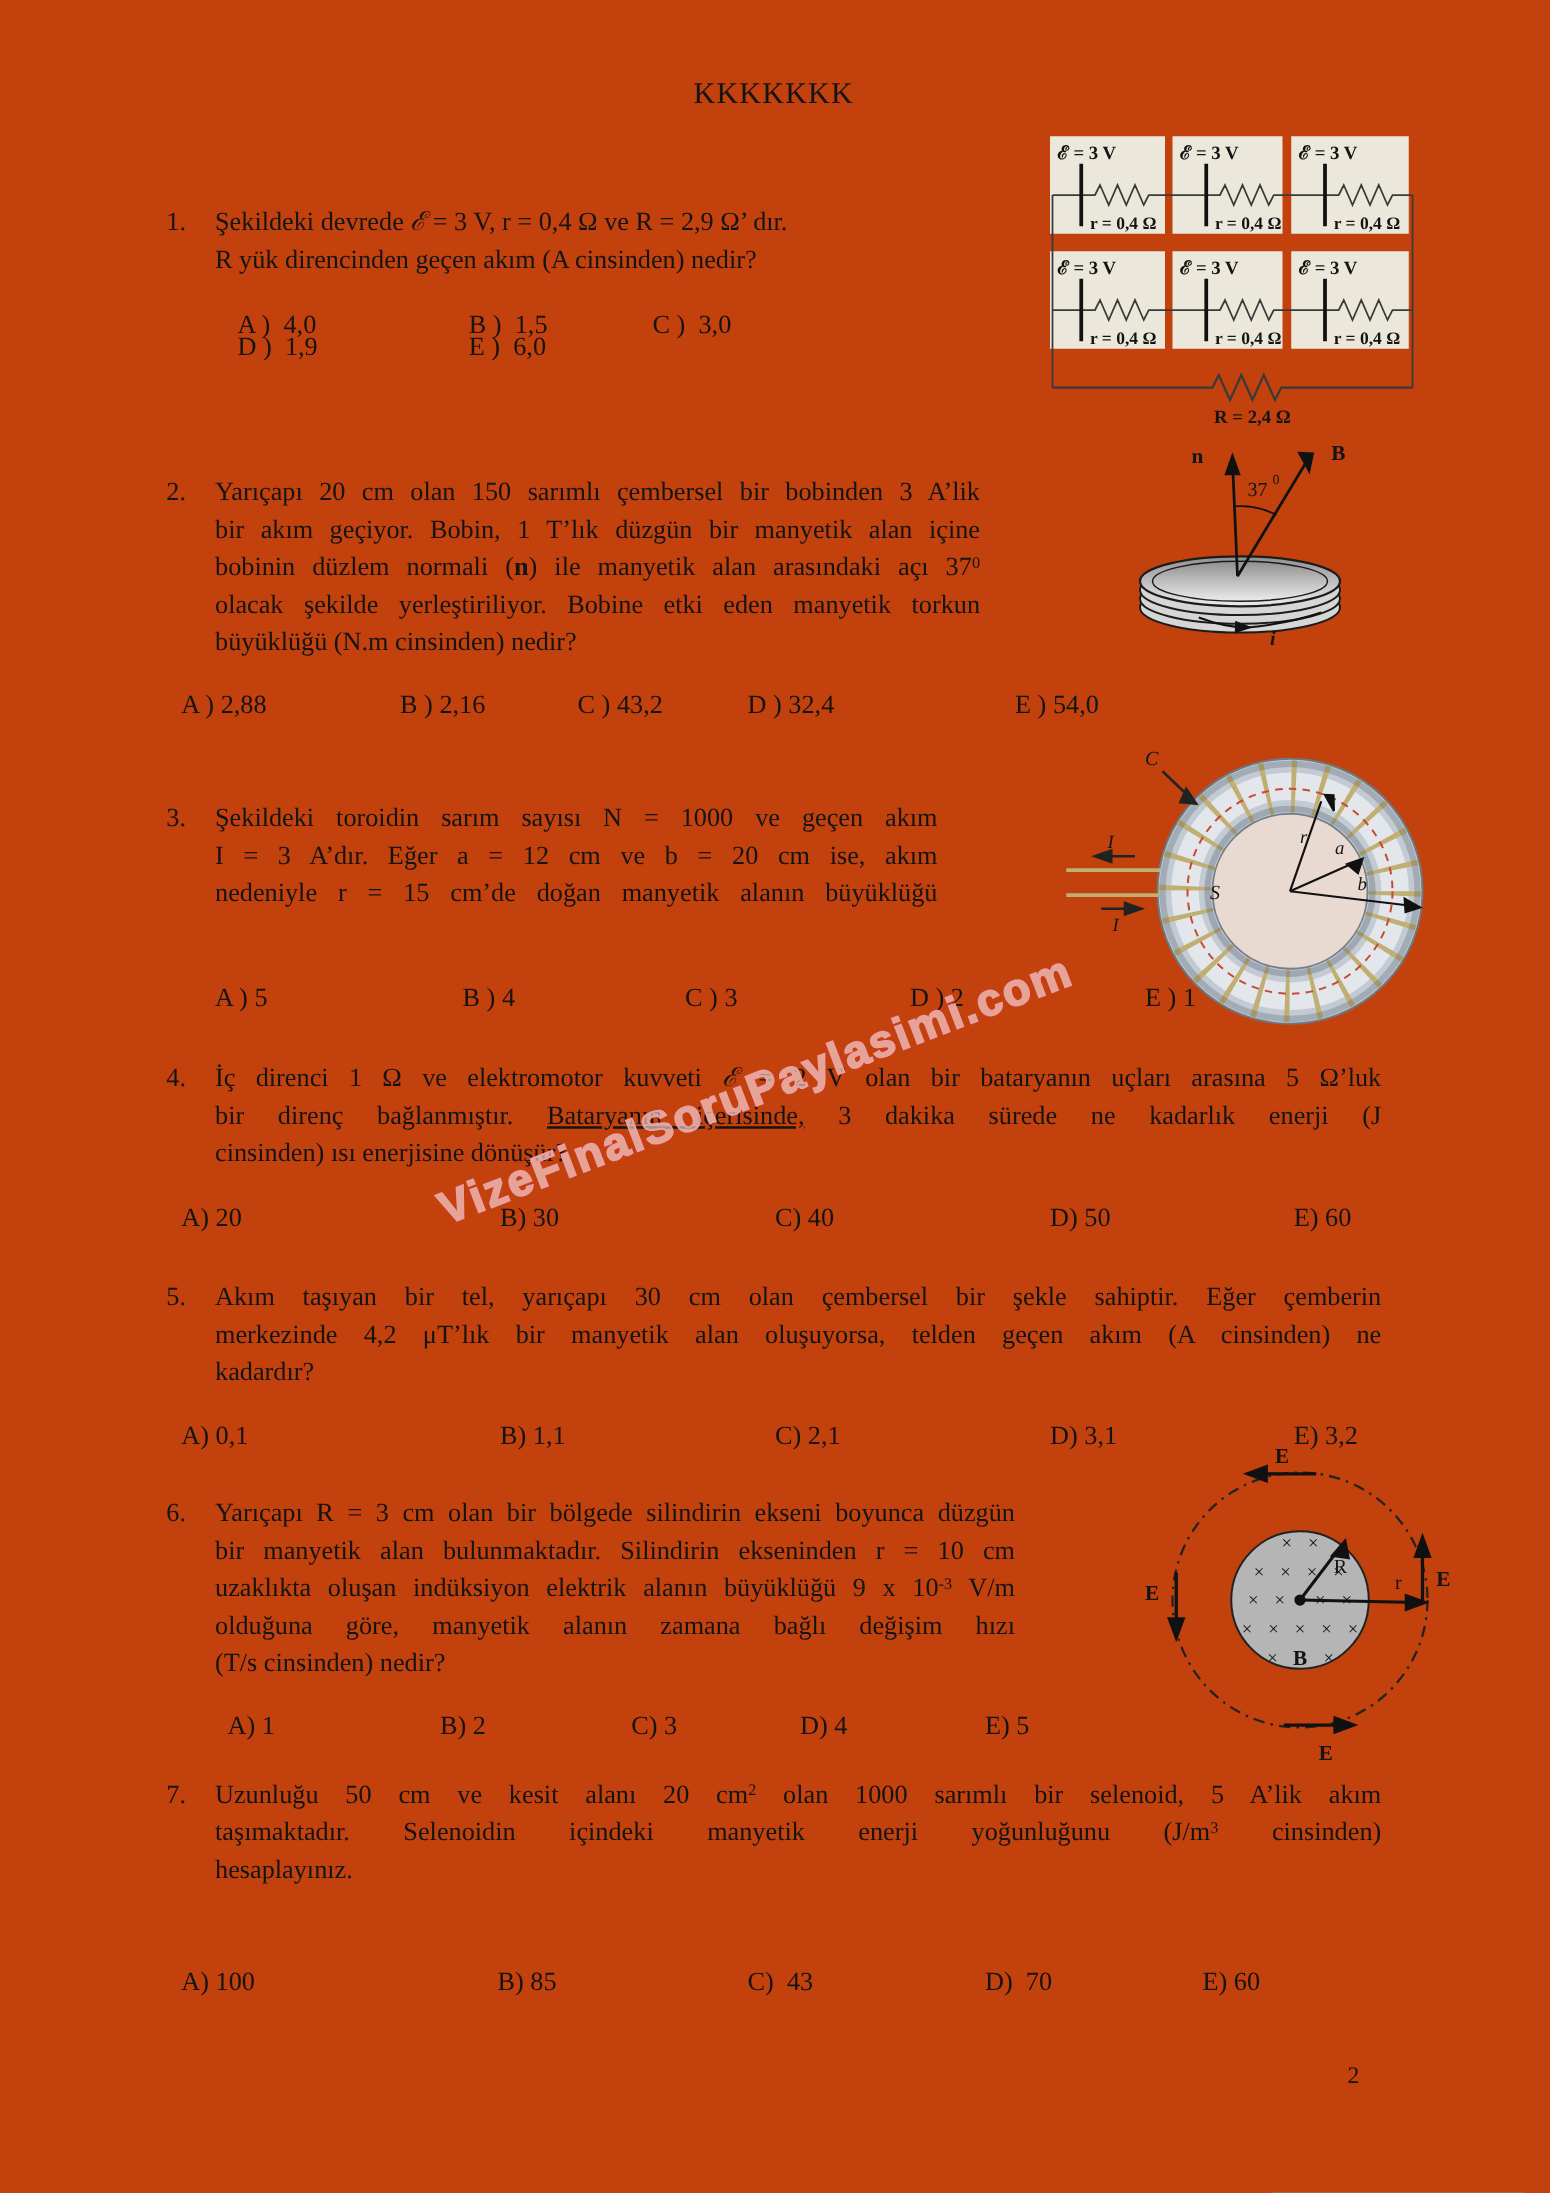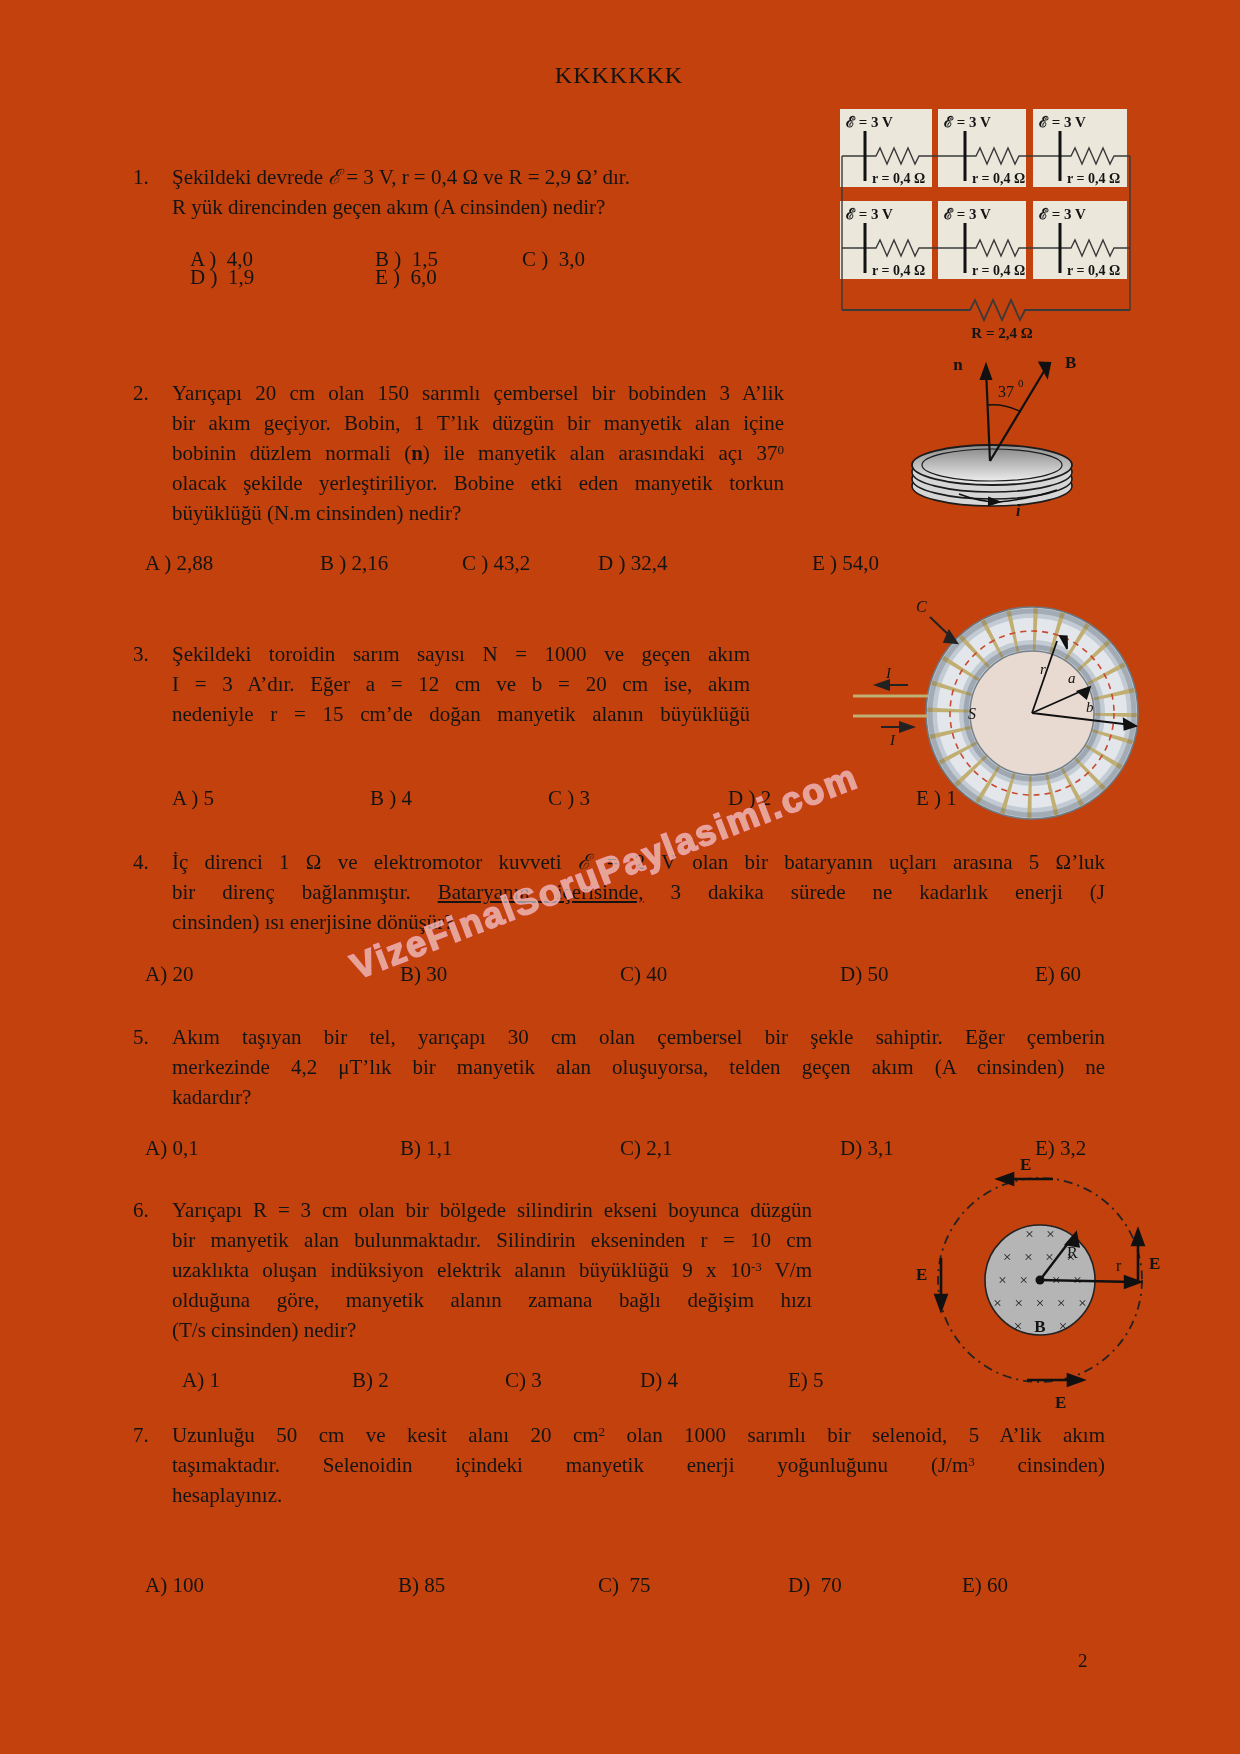--- a/index.html
+++ b/index.html
@@ -288,21 +288,21 @@
 
   <div class="q" style="left:172px; top:1420px; width:933px;">
     <span class="qnum">7.</span>
     <div class="tline"><span>Uzunluğu 50 cm ve kesit alanı 20 cm</span><span class="sup">2</span><span> olan 1000 sarımlı bir selenoid, 5 A’lik akım</span></div>
     <div class="tline"><span>taşımaktadır. Selenoidin içindeki manyetik enerji yoğunluğunu (J/m</span><span class="sup">3</span><span> cinsinden)</span></div>
     <div class="tline last">hesaplayınız.</div>
   </div>
   <div class="opts" style="left:133px; top:1533px; width:1000px;margin-top:40px;">
     <span style="left:12px">A) 100</span>
     <span style="left:265px">B) 85</span>
-    <span style="left:465px">C)  75</span>
+    <span style="left:465px">C)  43</span>
     <span style="left:655px">D)  70</span>
     <span style="left:829px">E) 60</span>
   </div>
 
   <div id="watermark" class="abs">VizeFinalSoruPaylasimi.com</div>
 
   <div id="pagenum" class="abs">2</div>
 
 </div>
 

